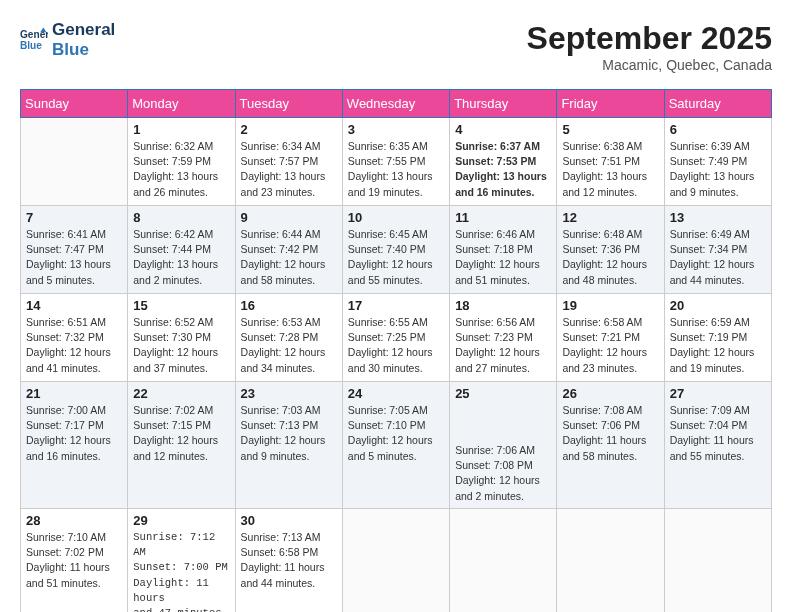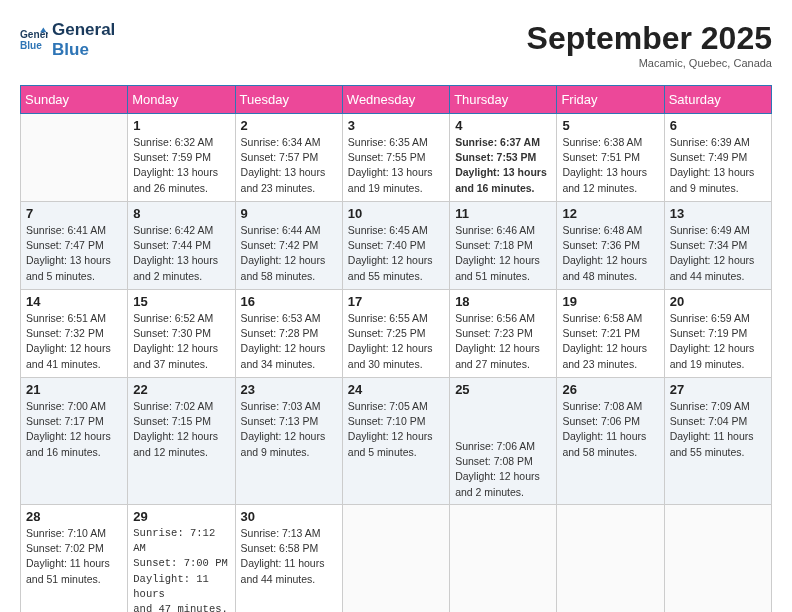--- a/index.html
+++ b/index.html
@@ -28,21 +28,21 @@
     .title-block {
       text-align: right;
       margin-left: 40px;
     }
     .month-title {
       font-size: 32px;
       font-weight: bold;
       color: #222;
     }
     .location {
-      font-size: 11px;
+      font-size: 14px;
       color: #555;
     }
     .calendar {
       width: 100%;
       border-collapse: collapse;
       font-size: 11px;
     }
     .calendar th {
       background-color: #ec4899;
       color: #fff;

